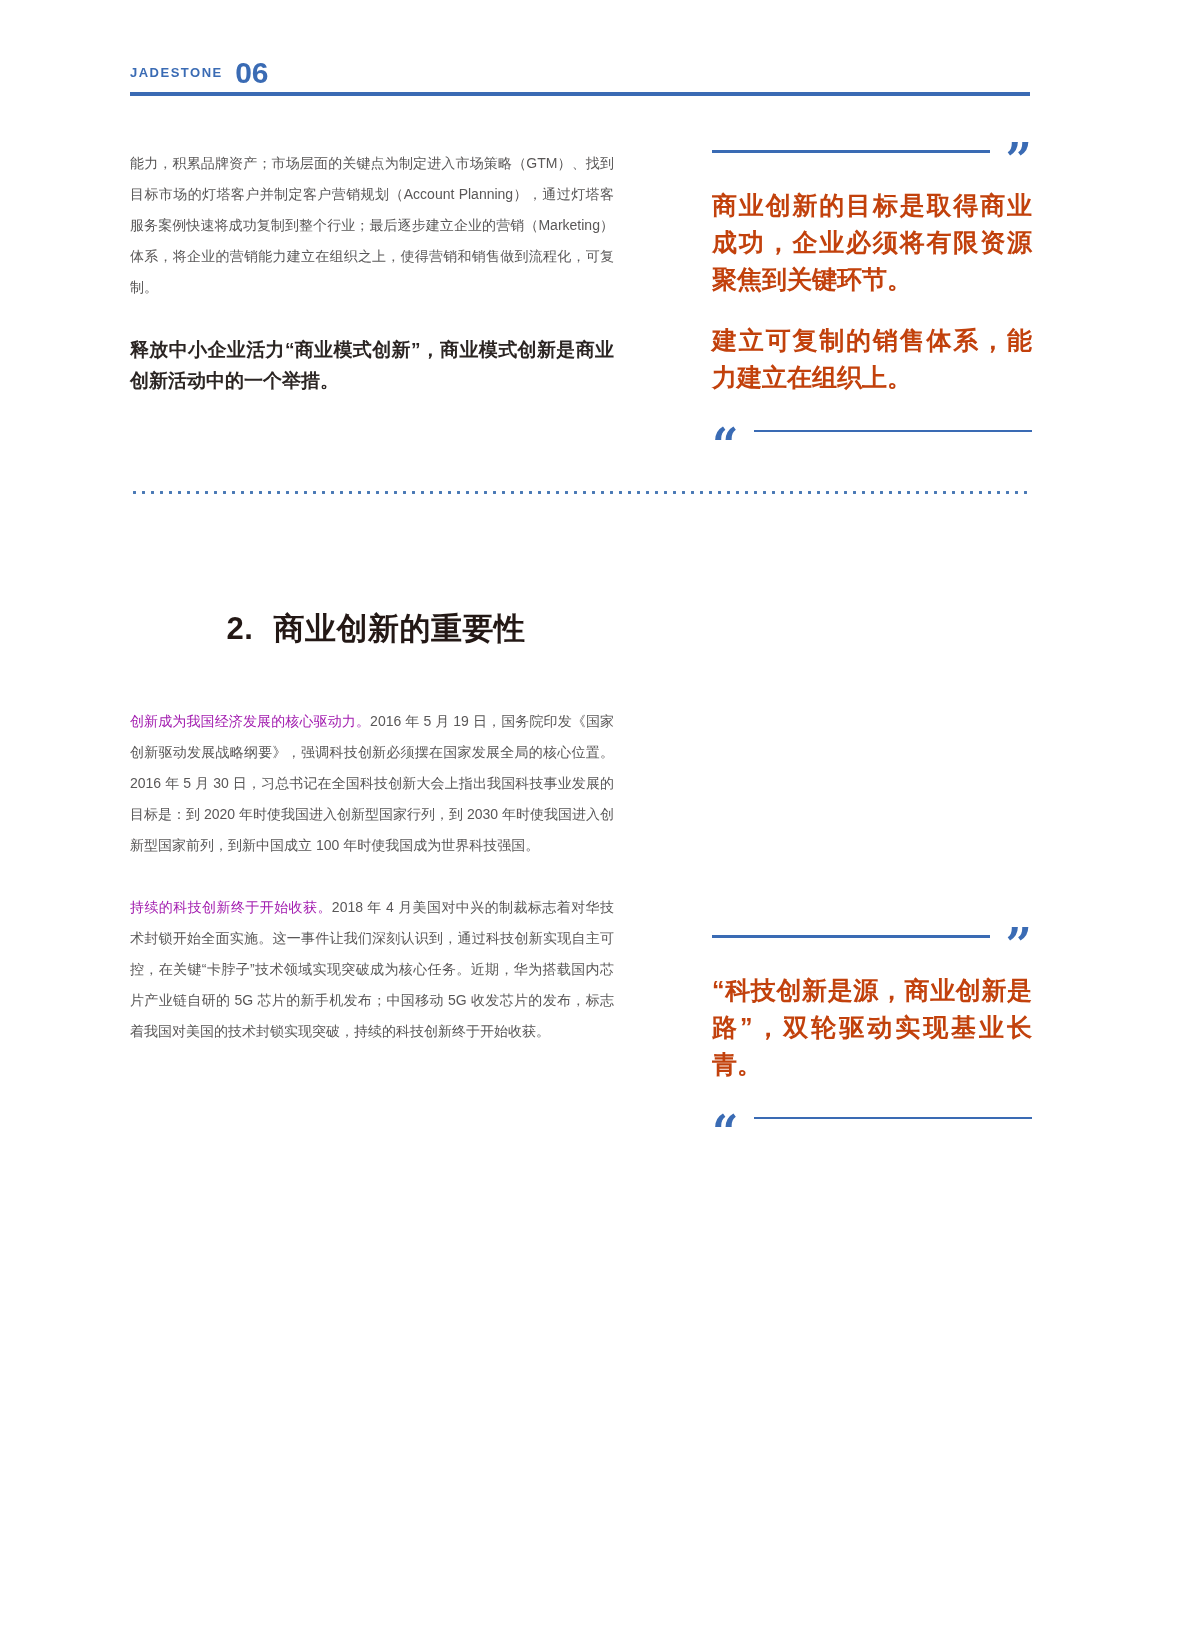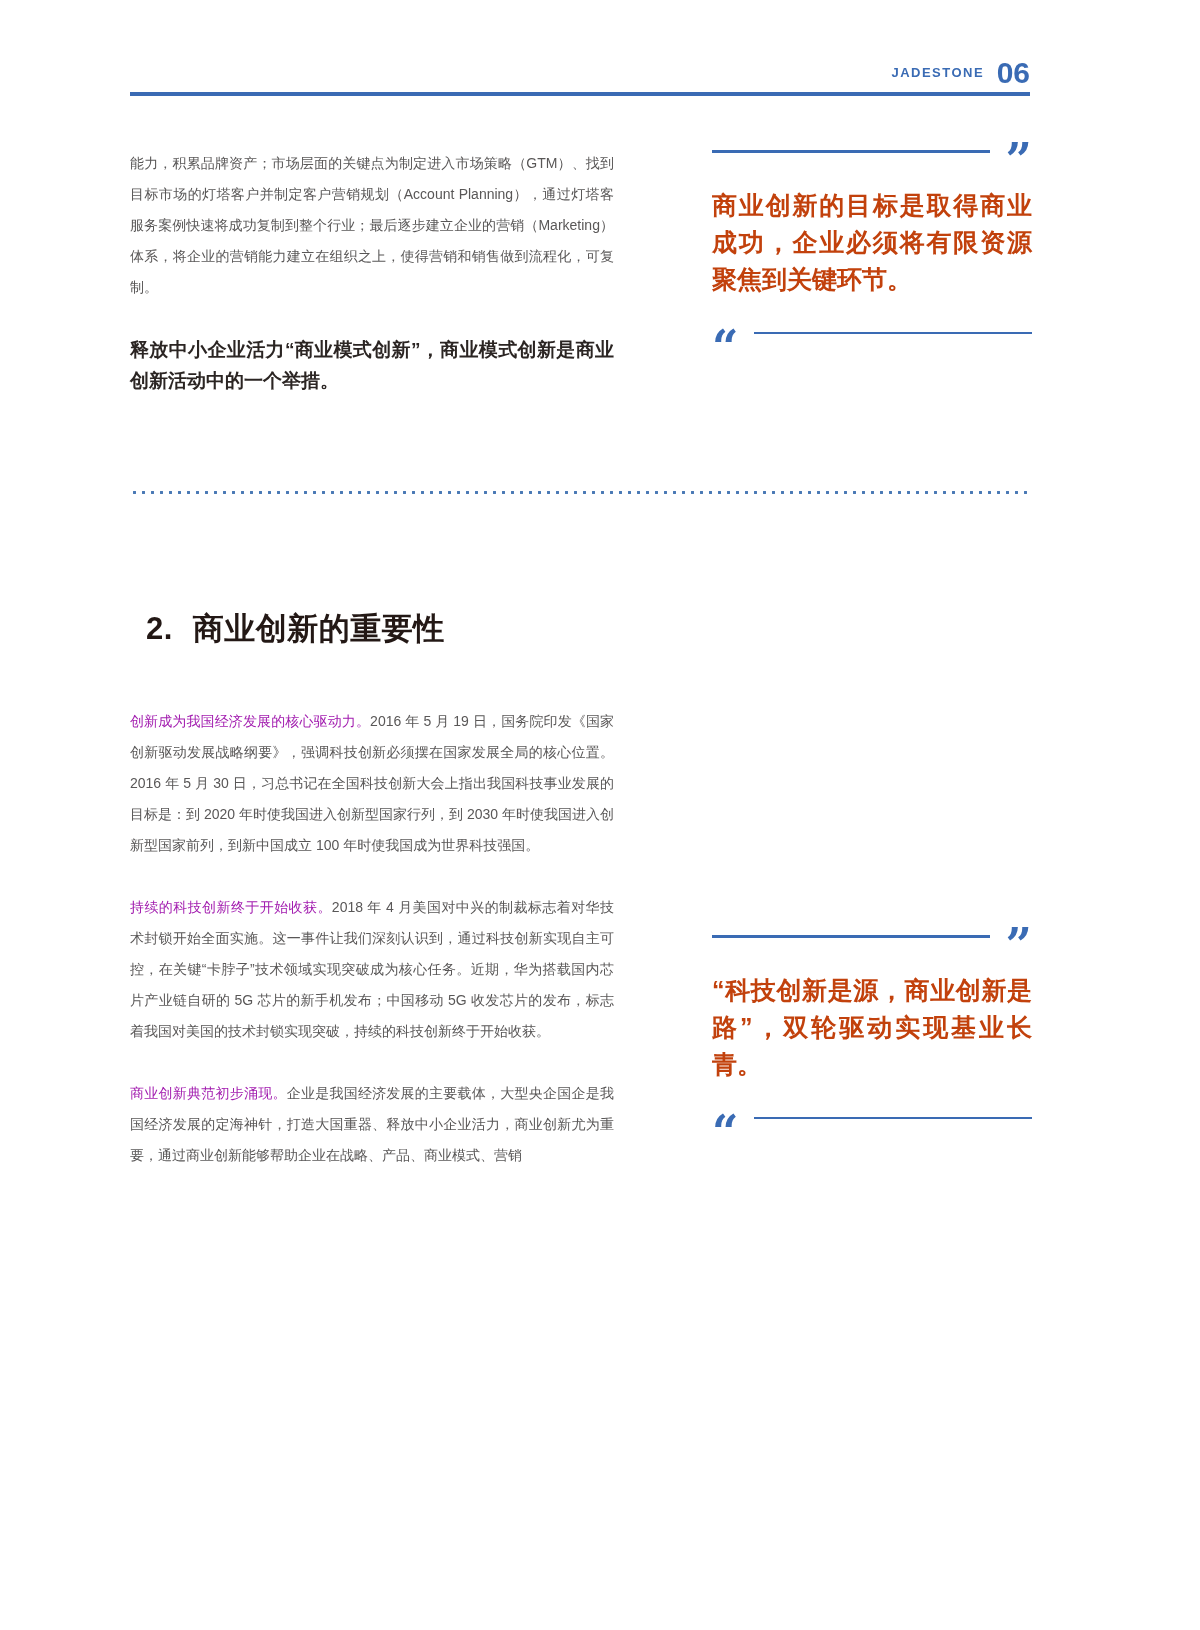--- a/index.html
+++ b/index.html
@@ -8,21 +8,21 @@
     width:1200px; height:1630px;
     margin:0 auto;
     background:#ffffff;
     font-family:"Liberation Sans","DejaVu Sans",sans-serif;
     overflow:hidden;
   }
 
   
   .header-row {
     position:absolute; top:56px; left:130px; right:170px;
-    text-align:right; color:#3a6bb4;
+    color:#3a6bb4;
   }
   .brand {
     font-size:13px; font-weight:bold; letter-spacing:1.5px;
     vertical-align:6px;
   }
   .page-num {
     font-size:30px; font-weight:bold; margin-left:8px;
   }
   .header-rule {
     position:absolute; top:92px; left:130px; right:170px;
@@ -46,21 +46,21 @@
     position:absolute; left:130px; right:170px; top:490px; height:5px;
     background-image:radial-gradient(circle, #4a79b5 1.4px, transparent 1.7px);
     background-size:9px 5px; background-repeat:repeat-x;
     background-position:left center;
   }
 
   
   .section2 { position:absolute; left:130px; top:608px; width:484px; }
   .section2 h2 {
     font-size:31px; color:#231815; font-weight:bold;
-    margin:0 0 56px 16px; letter-spacing:0.5px;
+    margin:0 0 56px 8px; letter-spacing:0.5px;text-align:center;
   }
   .section2 h2 .h-num { margin-right:20px; }
 
   
   .quote { position:absolute; left:712px; width:320px; }
   .quote-1 { top:150px; }
   .quote-2 { top:935px; }
   .qrow { display:flex; align-items:center; }
   .qrow-top { margin-bottom:34px; }
   .qrow-bottom { margin-top:34px; }
@@ -94,20 +94,21 @@
     <p class="bold-para">释放中小企业活力“商业模式创新”，商业模式创新是商业创新活动中的一个举措。</p>
   </div>
 
   <div class="quote quote-1">
     <div class="qrow qrow-top">
       <div class="qline"></div>
       <span class="qmark qmark-close">”</span>
     </div>
     <div class="quote-text">
       <p>商业创新的目标是取得商业成功，企业必须将有限资源聚焦到关键环节。</p>
+      <p>建立可复制的销售体系，能力建立在组织上。</p>
     </div>
     <div class="qrow qrow-bottom">
       <span class="qmark qmark-open">“</span>
       <div class="qline"></div>
     </div>
   </div>
 
   <div class="dotted"></div>
 
   <div class="section2">
@@ -117,23 +118,20 @@
 
     <p class="body">
       <span class="lead">创新成为我国经济发展的核心驱动力。</span><span>2016 年 5 月 19 日，国务院印发《国家创新驱动发展战略纲要》，强调科技创新必须摆在国家发展全局的核心位置。2016 年 5 月 30 日，习总书记在全国科技创新大会上指出我国科技事业发展的目标是：到 2020 年时使我国进入创新型国家行列，到 2030 年时使我国进入创新型国家前列，到新中国成立 100 年时使我国成为世界科技强国。</span>
     </p>
 
     <p class="body">
       <span class="lead">持续的科技创新终于开始收获。</span><span>2018 年 4 月美国对中兴的制裁标志着对华技术封锁开始全面实施。这一事件让我们深刻认识到，通过科技创新实现自主可控，在关键“卡脖子”技术领域实现突破成为核心任务。近期，华为搭载国内芯片产业链自研的 5G 芯片的新手机发布；中国移动 5G 收发芯片的发布，标志着我国对美国的技术封锁实现突破，持续的科技创新终于开始收获。</span>
     </p>
 
 
-    <p class="body">
-      <span class="lead">商业创新典范初步涌现。</span><span>企业是我国经济发展的主要载体，大型央企国企是我国经济发展的定海神针，打造大国重器、释放中小企业活力，商业创新尤为重要，通过商业创新能够帮助企业在战略、产品、商业模式、营销</span>
-    </p>
   </div>
 
   <div class="quote quote-2">
     <div class="qrow qrow-top">
       <div class="qline"></div>
       <span class="qmark qmark-close">”</span>
     </div>
     <div class="quote-text">
       <p>“科技创新是源，商业创新是路”，双轮驱动实现基业长青。</p>
     </div>

